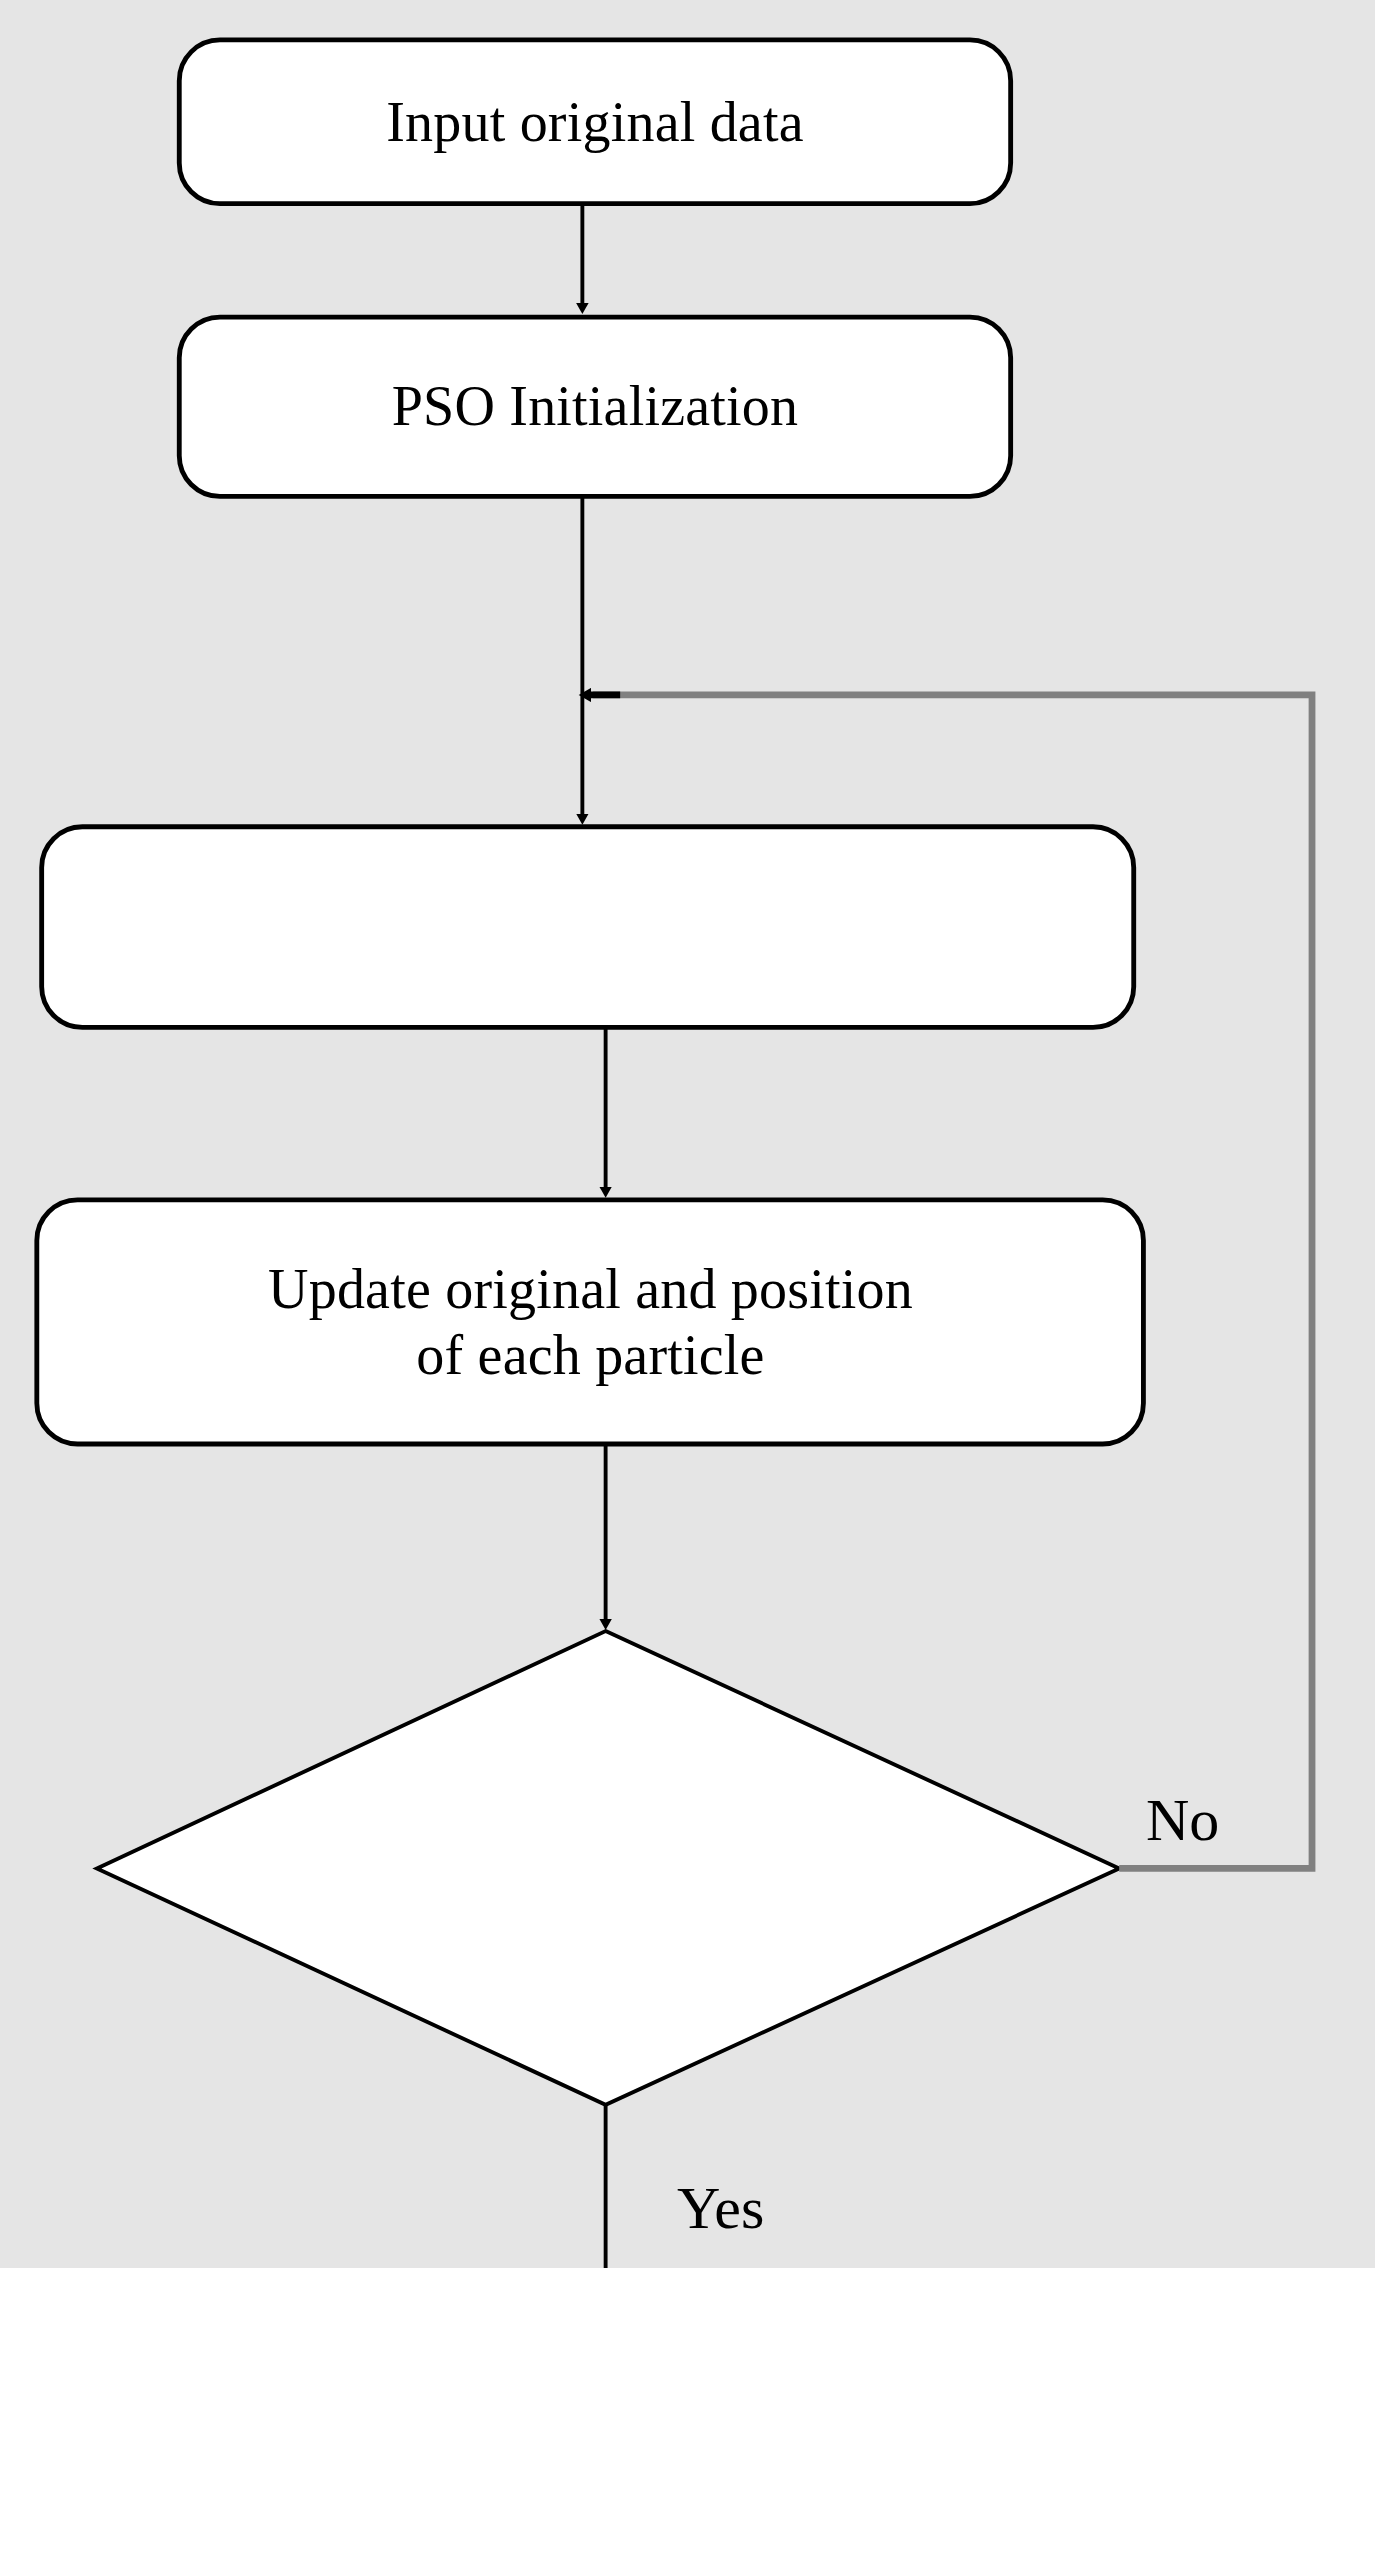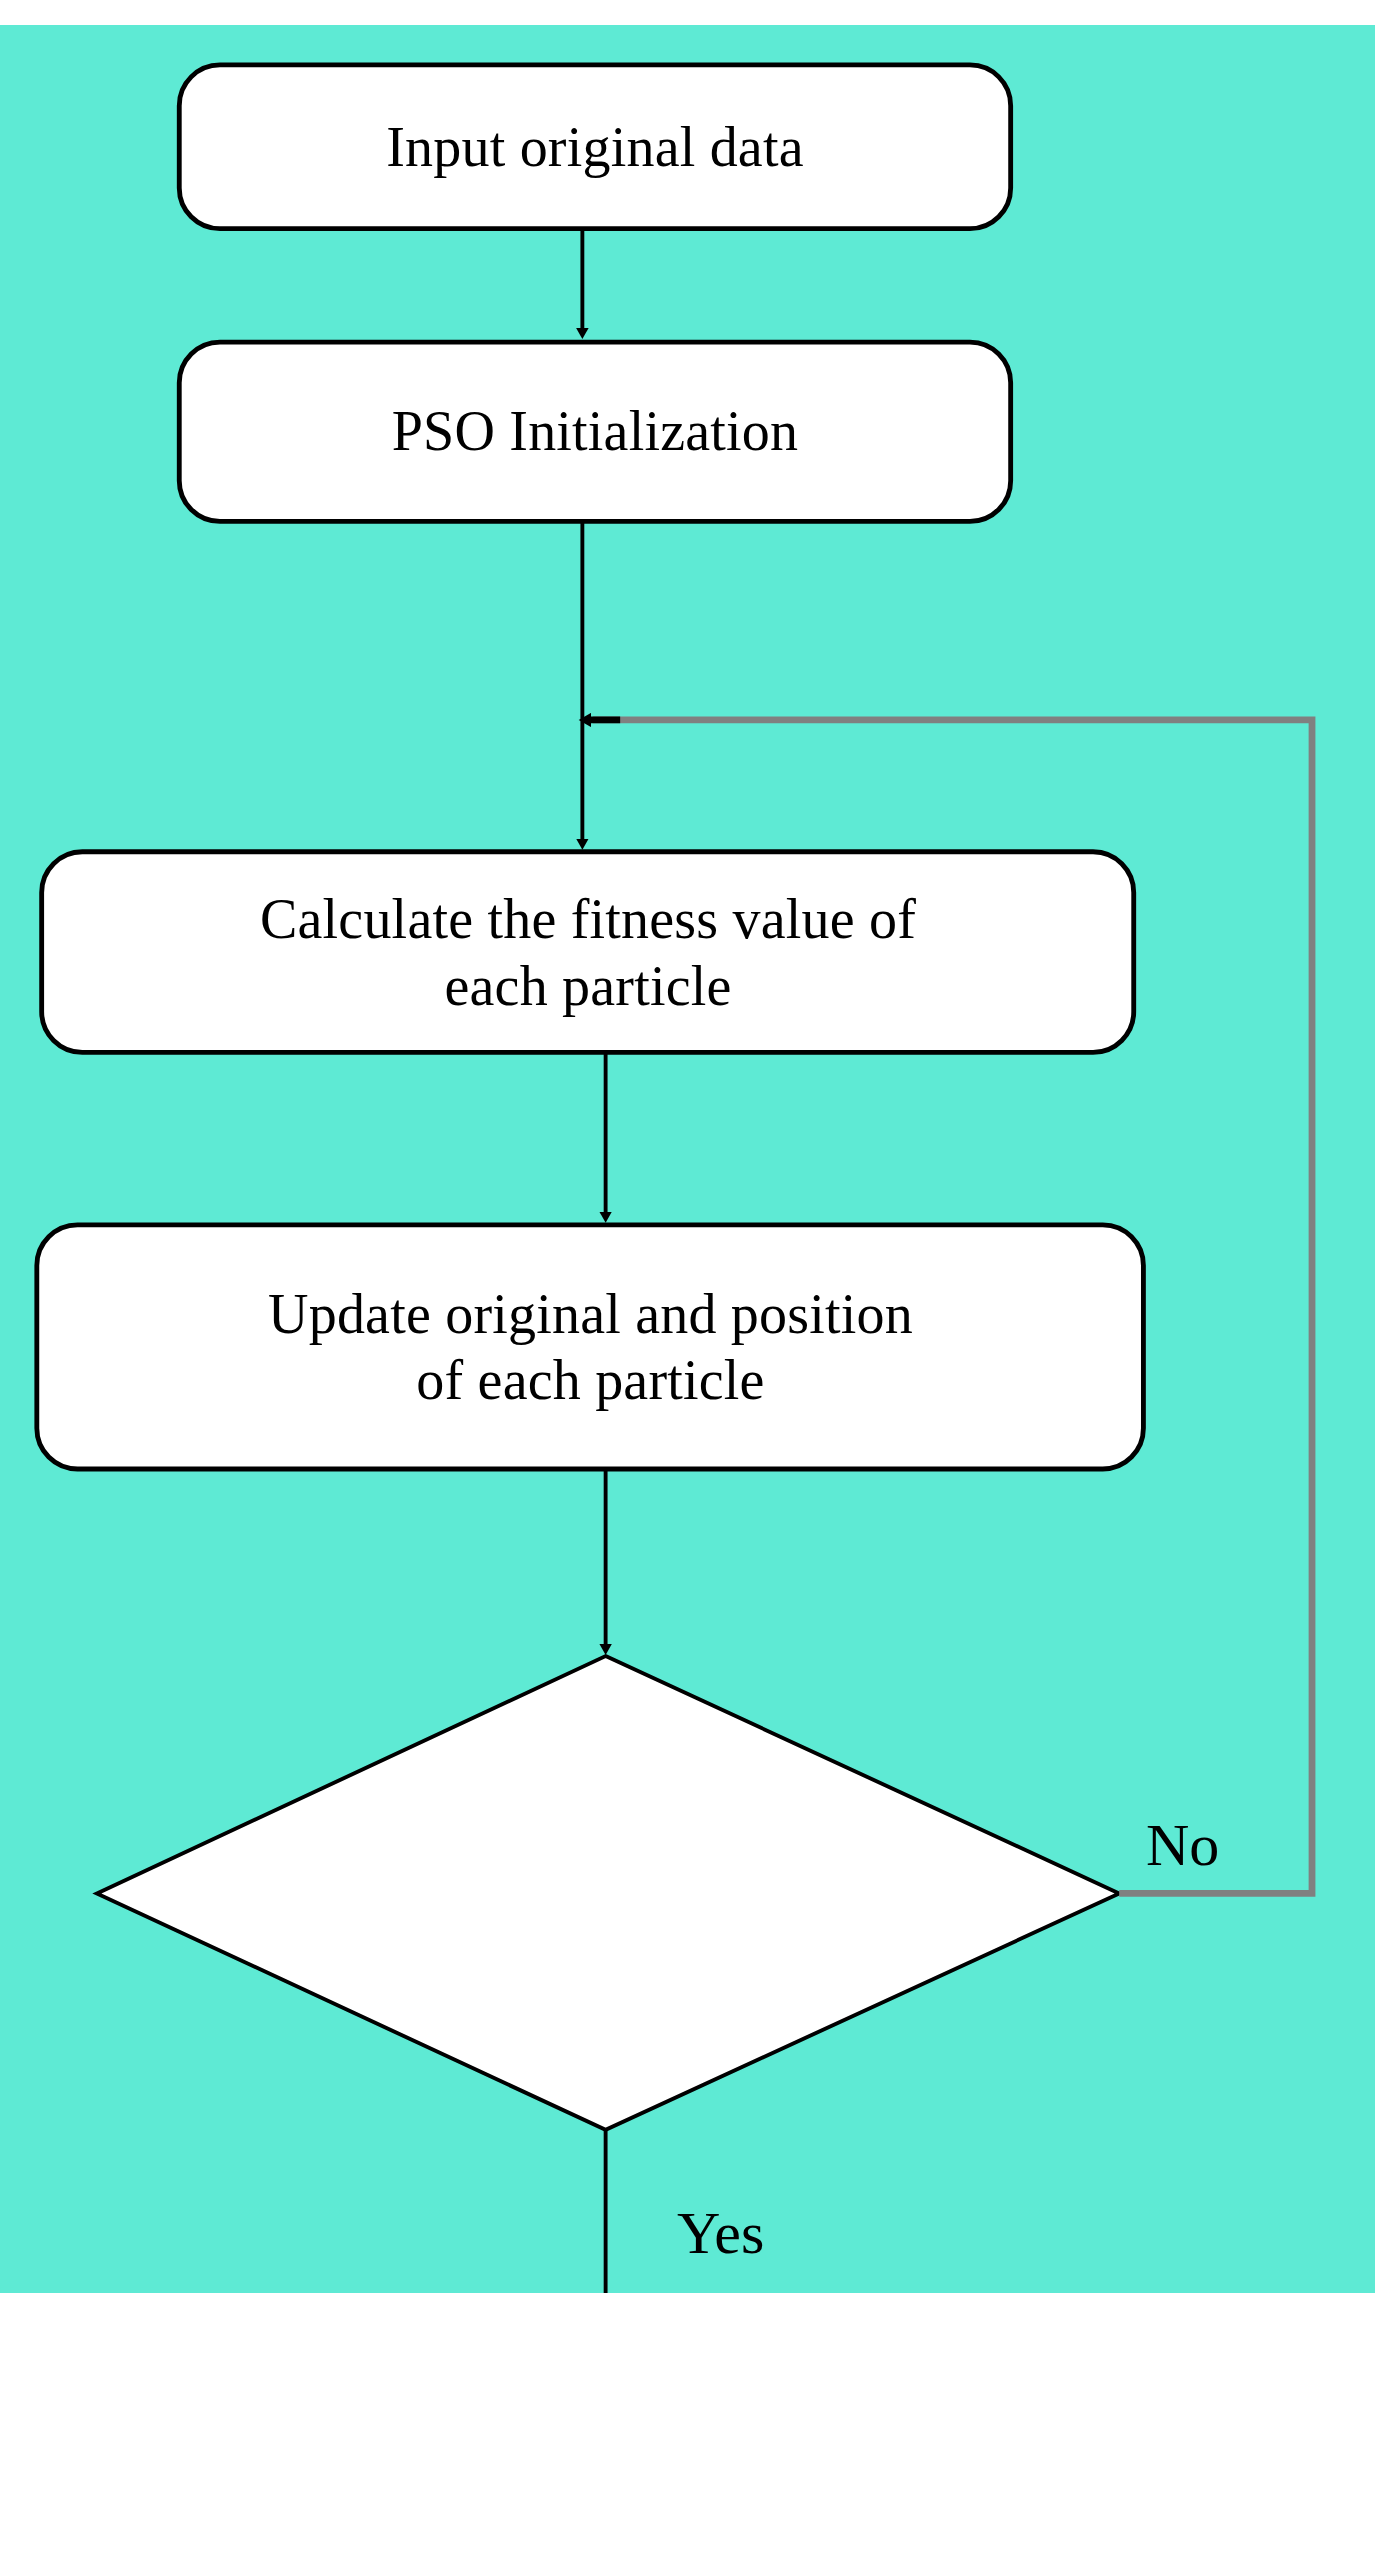--- a/index.html
+++ b/index.html
@@ -8,23 +8,22 @@
     padding: 0;
     background: #ffffff;
   }
   body {
     font-family: "Liberation Serif", "DejaVu Serif", serif;
   }
   #flow-root {
     position: relative;
     width: 1375px;
     height: 2268px;
-    background: #5eead4;
+    background: #e5e5e5;
     overflow: hidden;
-    margin-top: 25px;
   }
   #flow-svg {
     position: absolute;
     left: 0;
     top: 0;
     width: 1375px;
     height: 2576px;
   }
   .node-label {
     position: absolute;
@@ -91,22 +90,20 @@
     <path d="M1155,1928 L1354,1928 L1354,717 L612,717" fill="none" stroke="#808080" stroke-width="7"></path>
     <line x1="640" y1="717" x2="606" y2="717" stroke="#000000" stroke-width="7" marker-end="url(#arrowhead-left-black)"></line>
 
     <line x1="625" y1="2172" x2="625" y2="2390" stroke="#000000" stroke-width="4" marker-end="url(#arrowhead-black)"></line>
   </svg>
 
   <div class="node-label proc-label" style="left:179px; top:40px; width:832px; height:164px;">Input original data</div>
 
   <div class="node-label proc-label" style="left:179px; top:317px; width:832px; height:179px;">PSO Initialization</div>
 
-  <div class="node-label proc-label" style="left:42px; top:827px; width:1092px; height:201px;">Calculate the fitness value of
-each particle</div>
 
   <div class="node-label proc-label" style="left:37px; top:1200px; width:1107px; height:244px;">Update original and position
 of each particle</div>
 
 
 
   <div class="edge-label" style="left:1146px; top:1786px;">No</div>
 
   <div class="edge-label" style="left:677px; top:2174px;">Yes</div>
 

